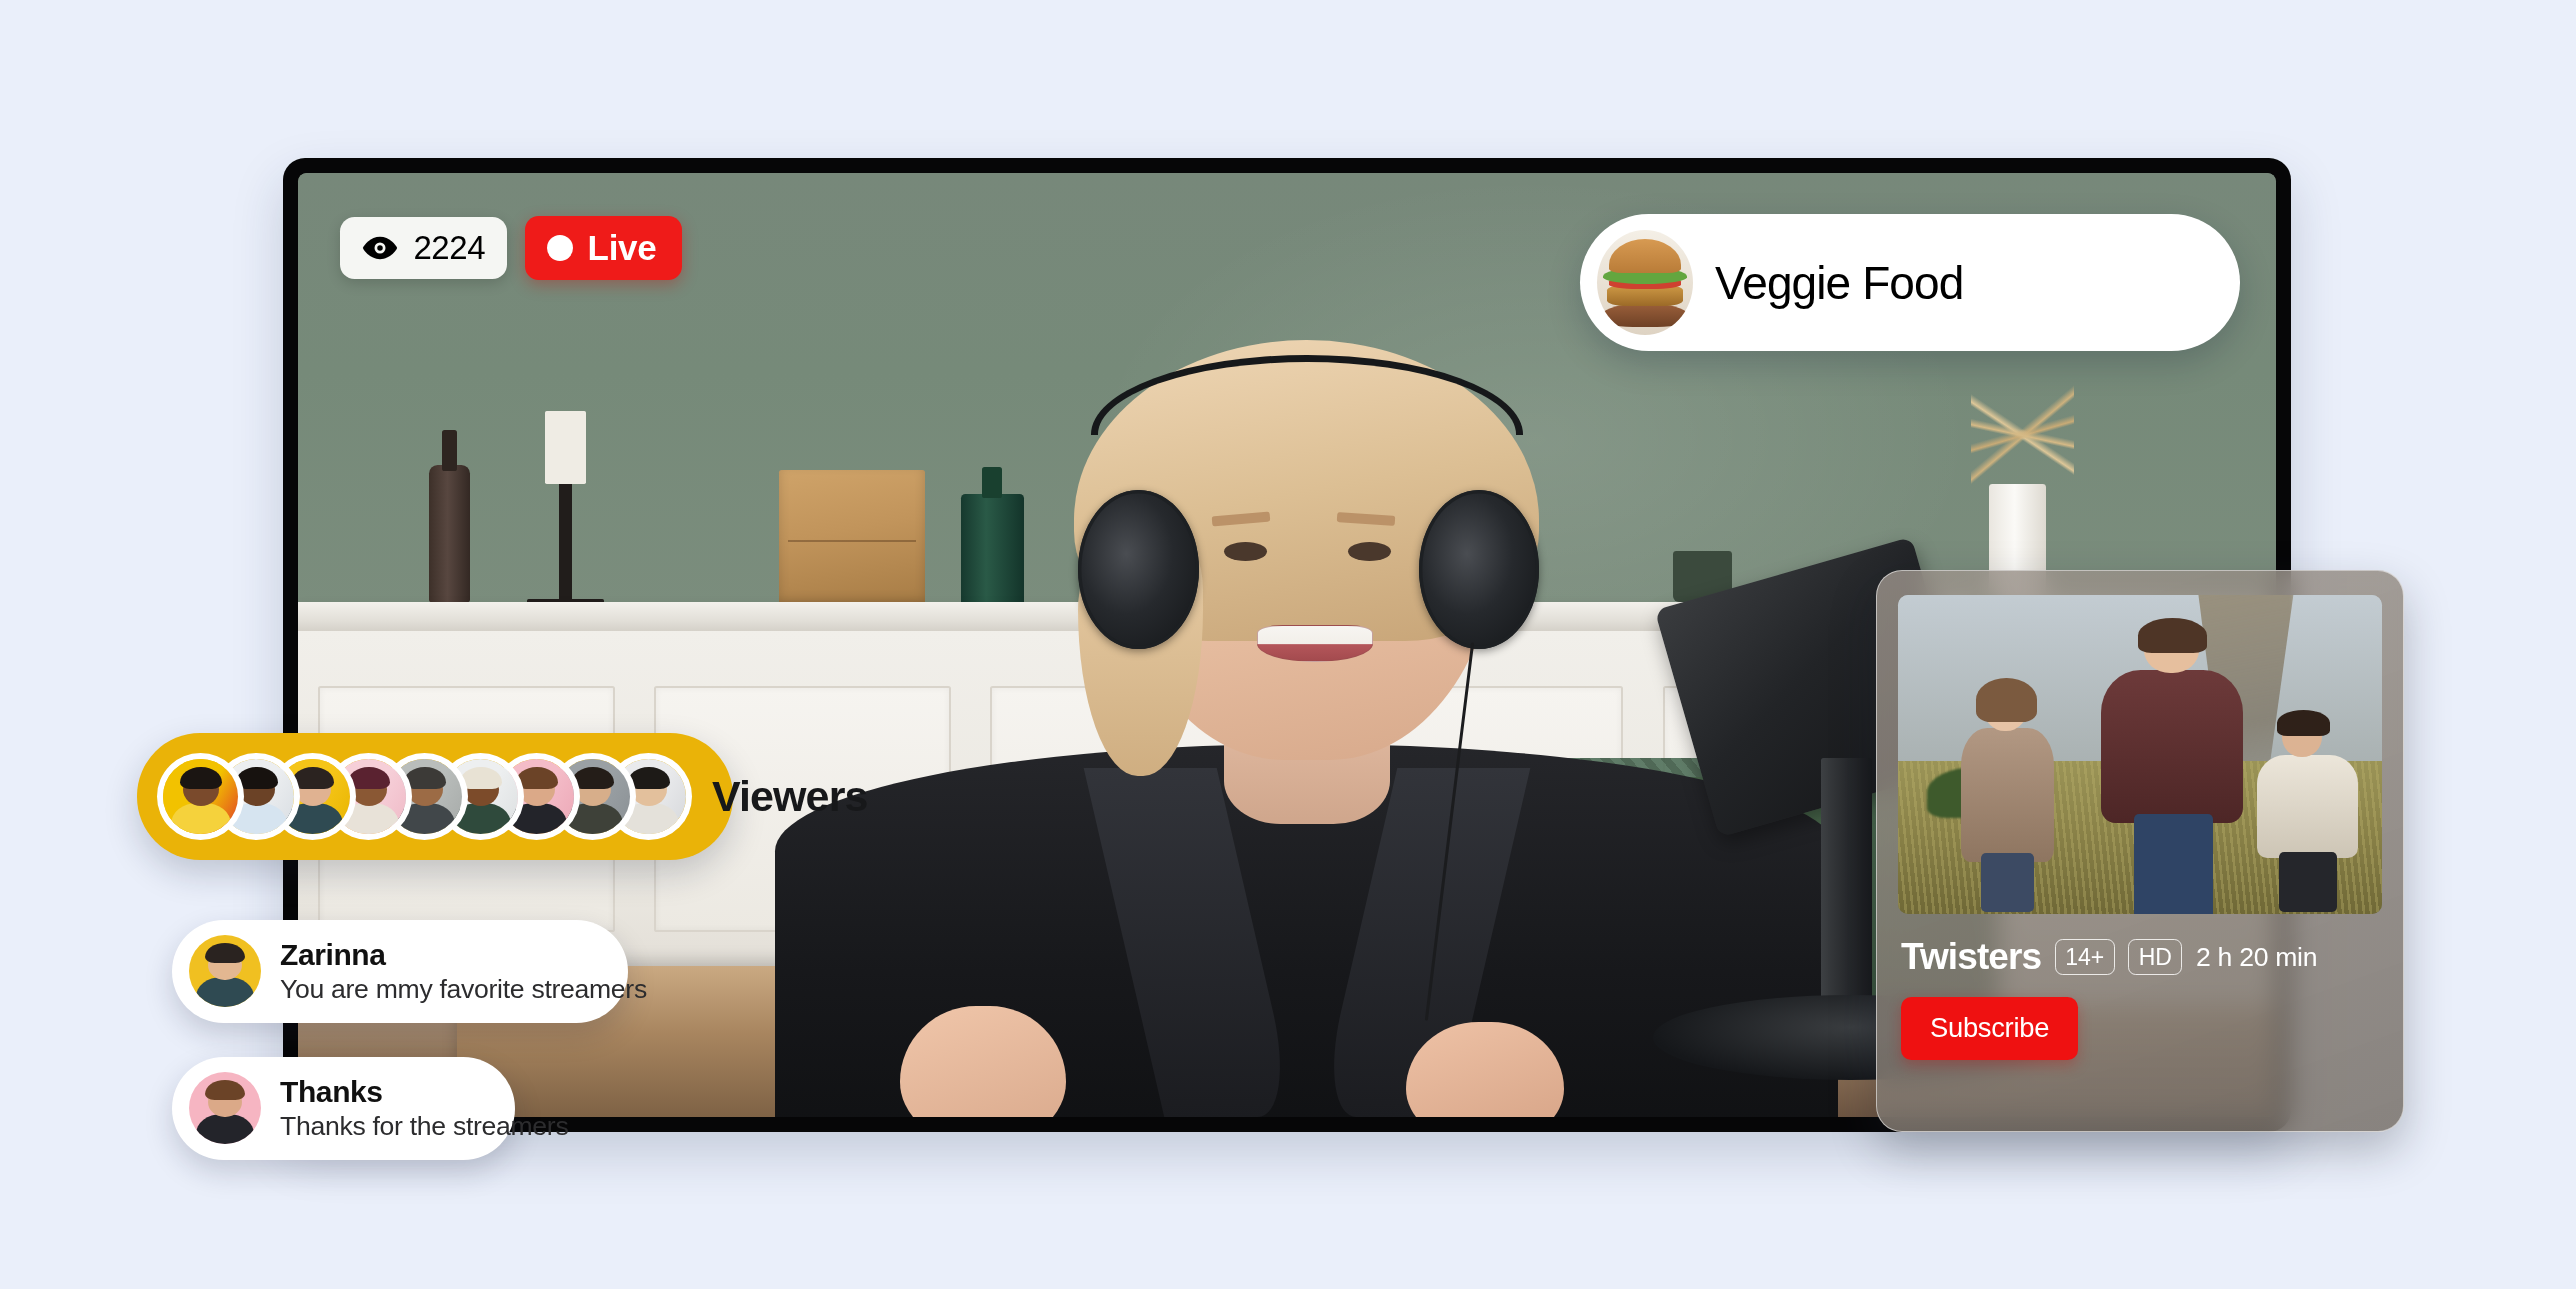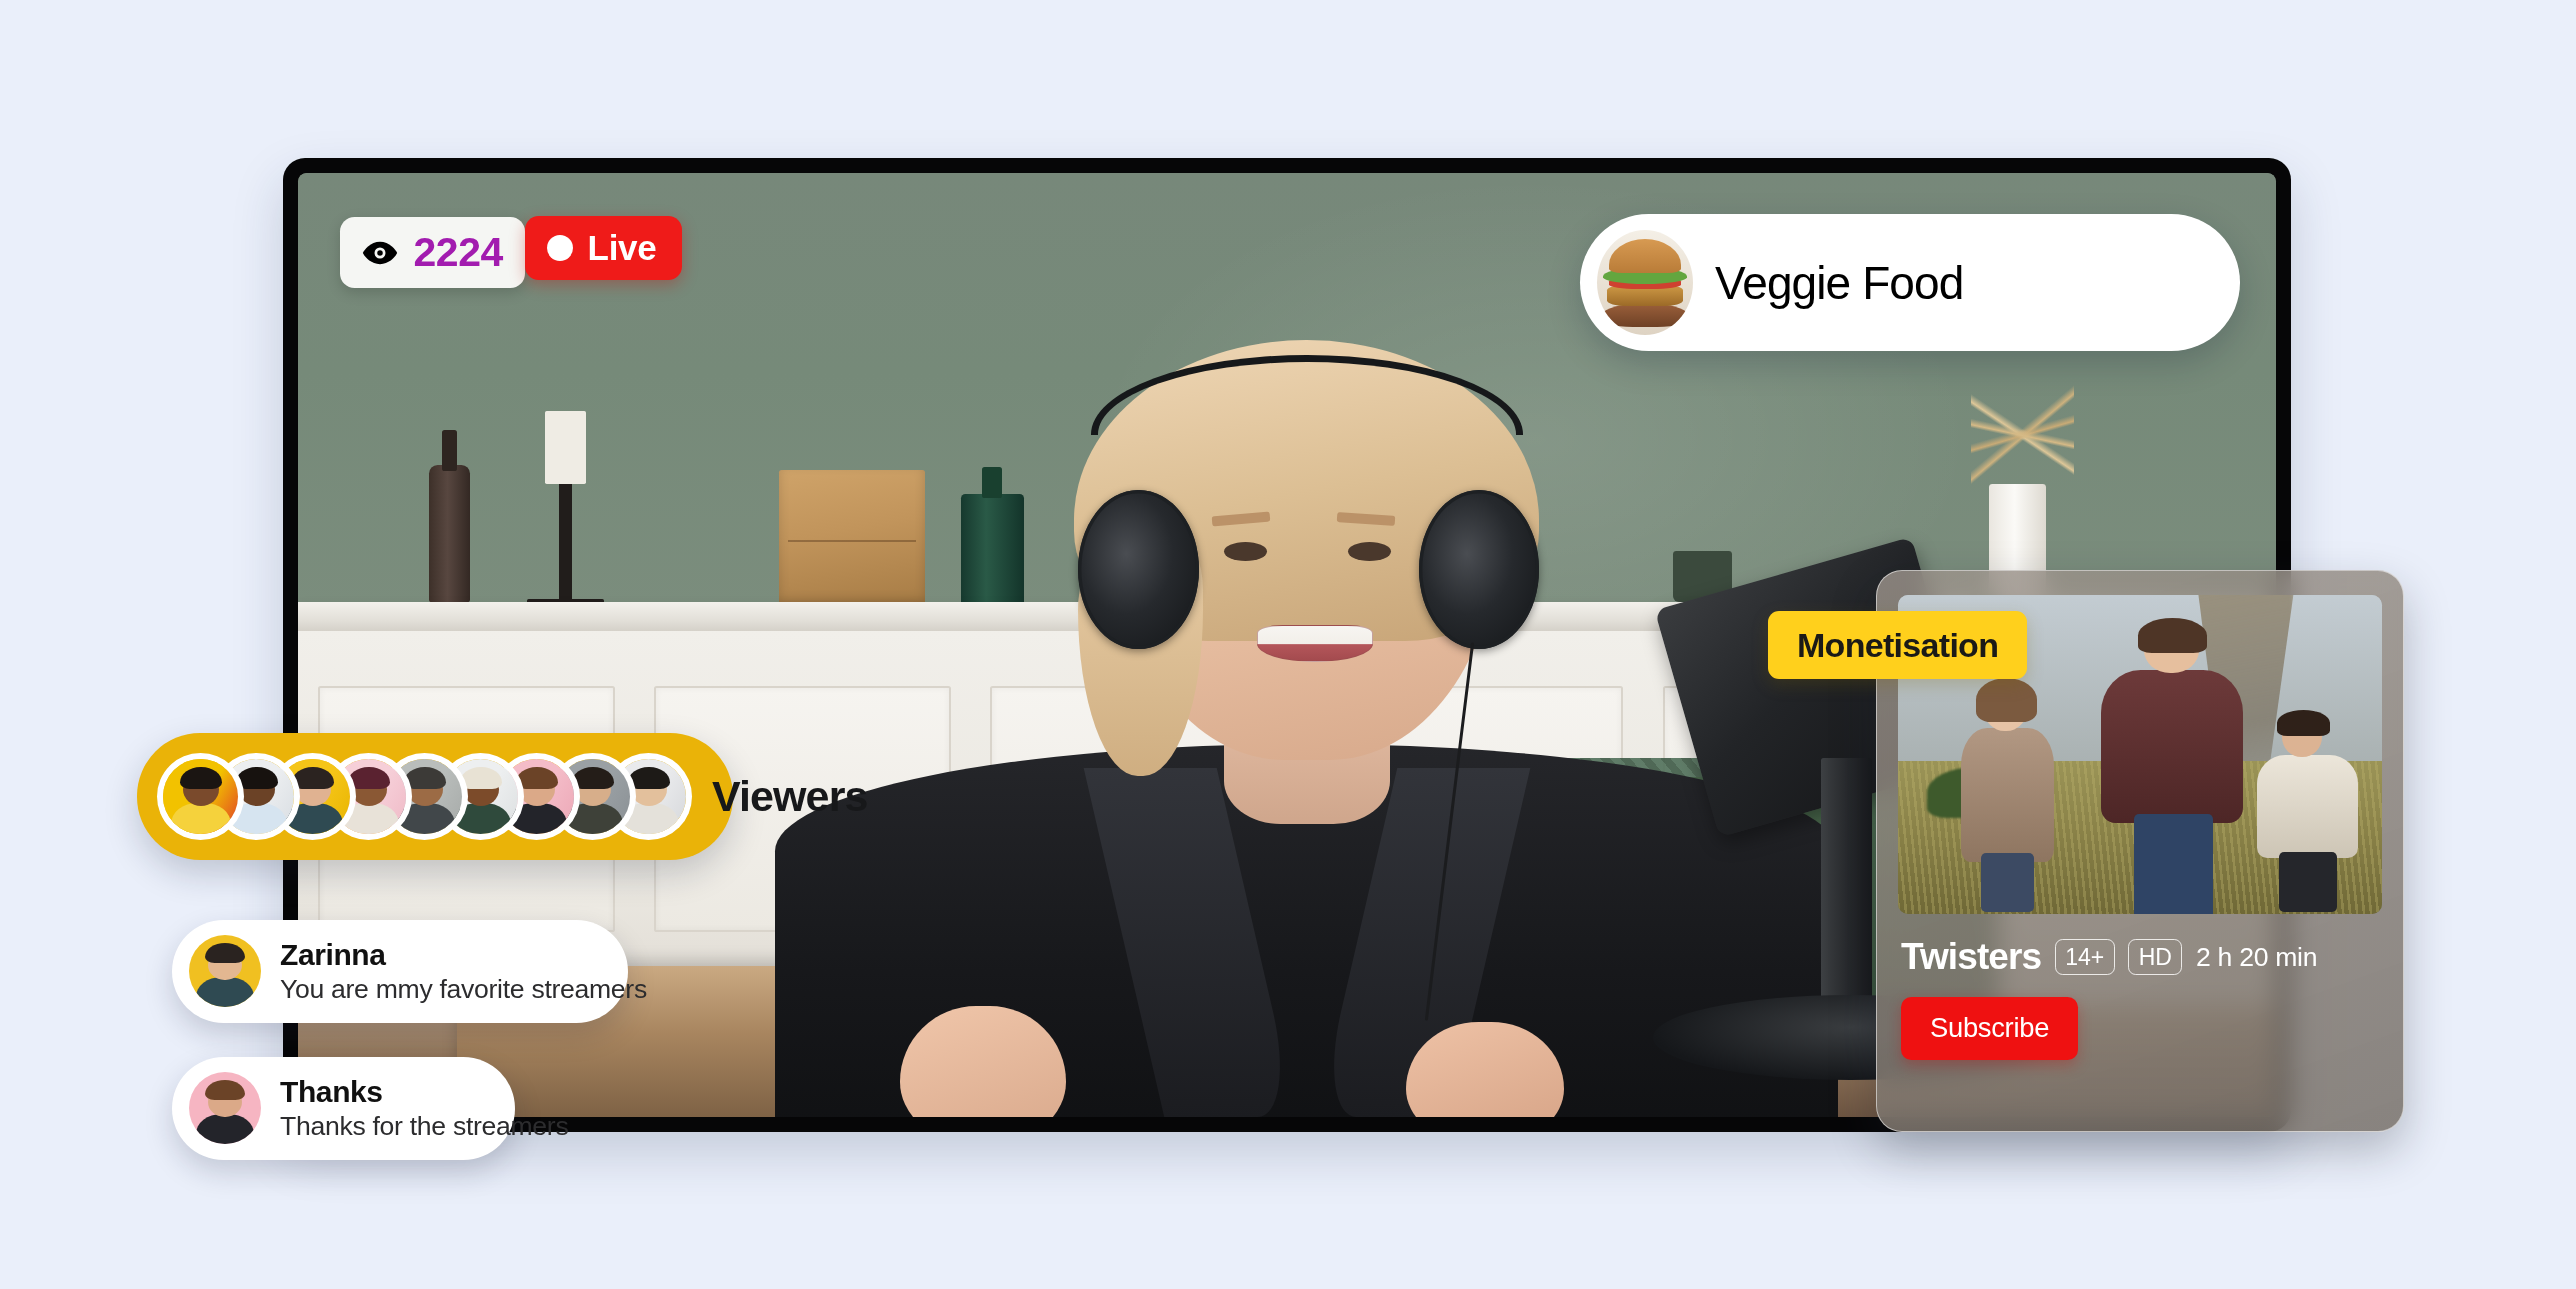--- a/index.html
+++ b/index.html
@@ -257,21 +257,21 @@
 
   
   .viewcount{
     position:absolute; left:340px; top:217px;
     display:flex; align-items:center; gap:15.4px;
     background:#f5f6f3; border-radius:14.6px;
     padding:12px 22px;
     box-shadow:0 4.3px 13.7px rgba(0,0,0,.16);
   }
   .eye-icon{ display:block; }
-  .viewcount-num{ font-size:41px; font-weight:700; color:#a21caf; letter-spacing:-0.4px; }
+  .viewcount-num{ font-size:33px; font-weight:400; color:#000000; letter-spacing:-0.4px; }
 
   .live{
     position:absolute; left:525px; top:216px;
     display:flex; align-items:center; gap:14.6px;
     background:#ef1b19; border-radius:13.7px;
     padding:12px 26px 12px 22px;
     box-shadow:0 5.1px 15.4px rgba(190,20,18,.34);
   }
   .live-dot{ width:26px; height:26px; border-radius:50%; background:#fff; }
   .live-label{ font-size:35px; font-weight:700; color:#fff; letter-spacing:-0.3px; }
@@ -641,21 +641,20 @@
         <div style="position:absolute;left:10%;top:58%;width:80%;height:48%;border-radius:44% 44% 0 0/58% 58% 0 0;background:#23242a"></div>
         <div style="position:absolute;left:27%;top:20%;width:46%;height:42%;border-radius:50%;background:#dba988"></div>
         <div style="position:absolute;left:22%;top:11%;width:56%;height:28%;border-radius:50% 50% 24% 24%/70% 70% 30% 30%;background:#6b4327"></div>
       </div>
     <div class="chat-text">
       <div class="chat-name">Thanks</div>
       <div class="chat-msg">Thanks for the streamers</div>
     </div>
   </div>
 
-  <div class="monetisation">Monetisation</div>
 
   <div class="movie-card">
     <div class="poster">
       <div class="sky"></div>
       <div class="tornado"></div>
       <div class="field"></div>
       <div class="bush"></div>
       <div class="fig fig1">
           <div class="f-body"></div>
           <div class="f-legs"></div>

